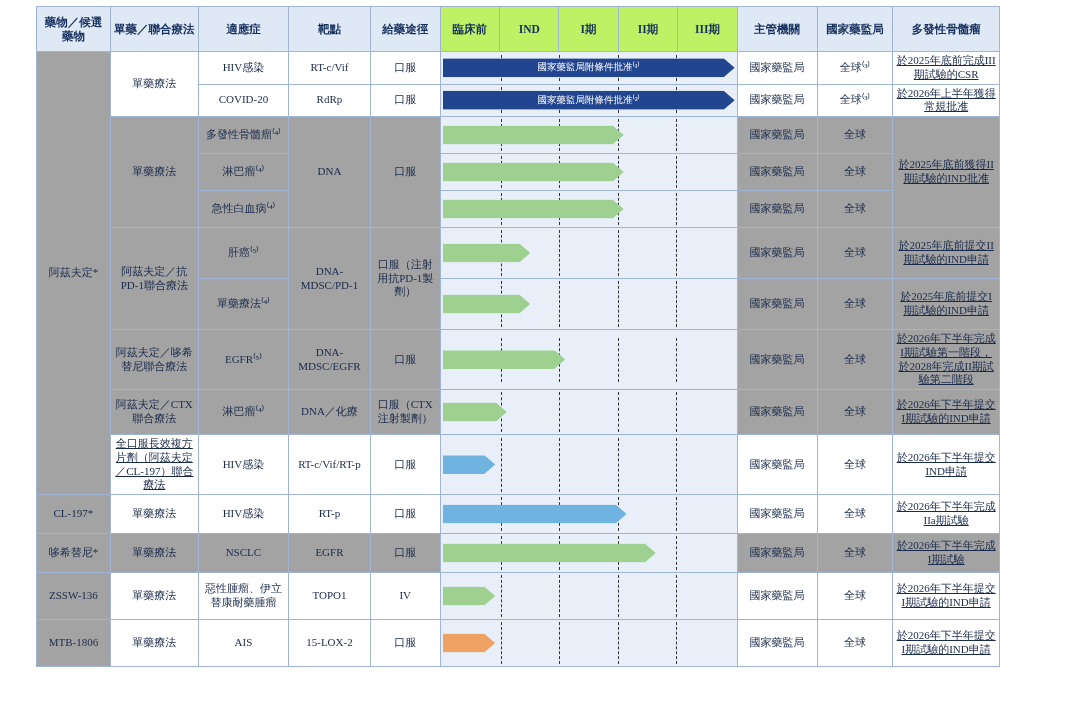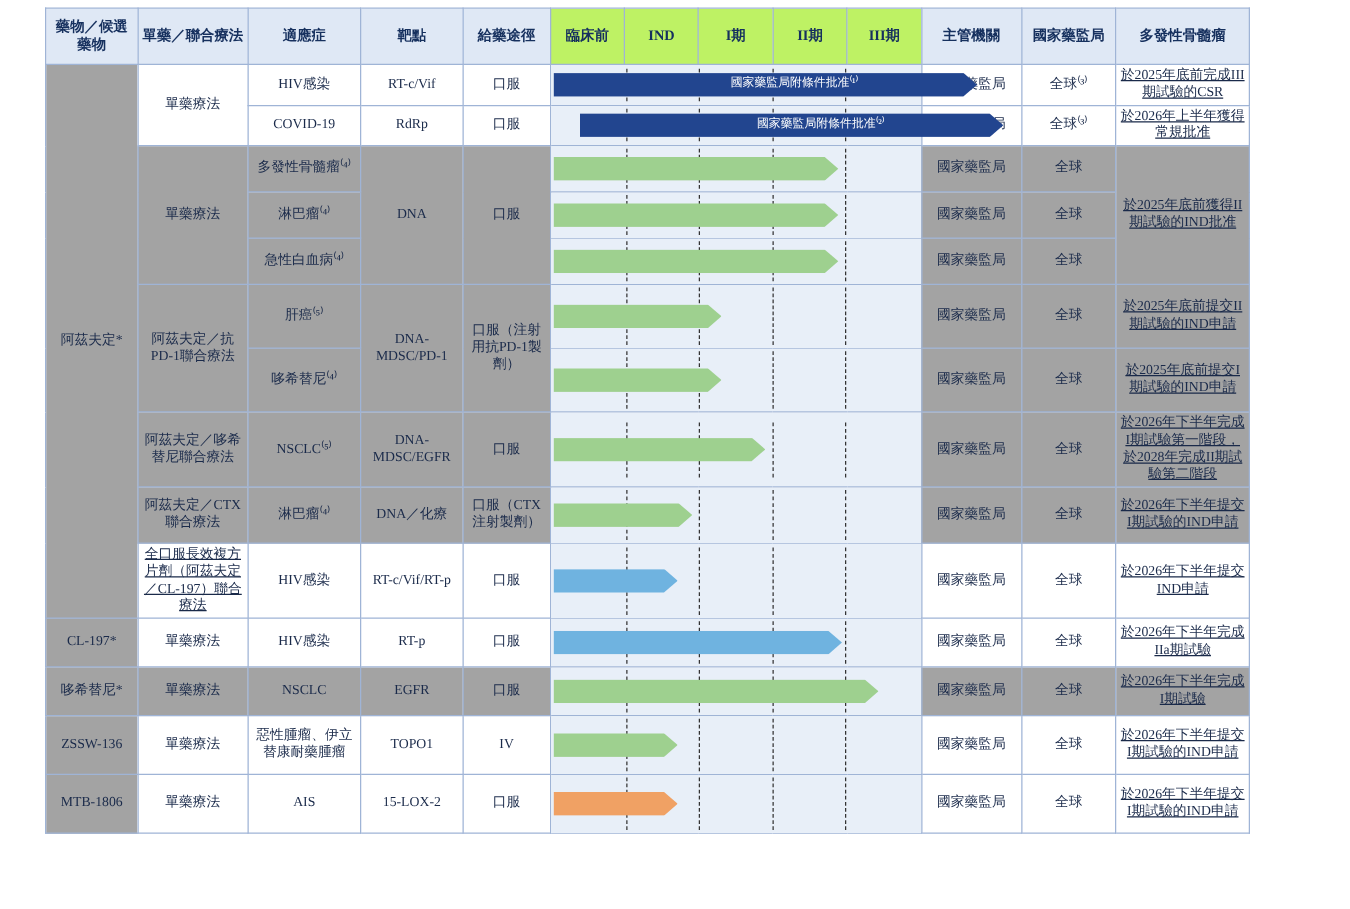--- a/index.html
+++ b/index.html
@@ -82,21 +82,20 @@
     top:50%;
     transform:translateY(-50%);
     height:19px;
     display:flex;
     align-items:center;
     justify-content:center;
     color:#ffffff;
     font-size:9.5px;
     white-space:nowrap;
     clip-path:polygon(0 0, calc(100% - 11px) 0, 100% 50%, calc(100% - 11px) 100%, 0 100%);
-    padding-left:47px;
   }
   .arrow.green{ background:#9ed08f; }
   .arrow.blue{ background:#6fb3e0; }
   .arrow.navy{ background:#22458f; }
   .arrow.orange{ background:#f0a164; }
 
   .cellpad{ padding:4px 3px;text-decoration:underline; }
 </style>
 </head>
 <body>
@@ -151,30 +150,30 @@
         <span class="divider d4"></span>
         <div class="arrow navy" style="left:0%;width:100%;">國家藥監局附條件批准⁽¹⁾</div>
       </div>
     </td>
     <td class="white">國家藥監局</td>
     <td class="white">全球⁽³⁾</td>
     <td class="white cellpad">於2025年底前完成III期試驗的CSR</td>
   </tr>
 
   <tr>
-    <td class="white">COVID-19</td>
+    <td class="white">COVID-20</td>
     <td class="white">RdRp</td>
     <td class="white">口服</td>
     <td class="track lightblue" colspan="5">
       <div class="trackbox">
         <span class="divider d1"></span>
         <span class="divider d2"></span>
         <span class="divider d3"></span>
         <span class="divider d4"></span>
-        <div class="arrow navy" style="left:0%;width:100%;margin-left:21px;">國家藥監局附條件批准⁽²⁾</div>
+        <div class="arrow navy" style="left:0%;width:100%;">國家藥監局附條件批准⁽²⁾</div>
       </div>
     </td>
     <td class="white">國家藥監局</td>
     <td class="white">全球⁽³⁾</td>
     <td class="white cellpad">於2026年上半年獲得常規批准</td>
   </tr>
 
   <tr>
     <td class="shade" rowspan="3">單藥療法</td>
     <td class="shade">多發性骨髓瘤⁽⁴⁾</td>
@@ -237,38 +236,38 @@
         <span class="divider d4"></span>
         <div class="arrow green" style="left:0%;width:30%;"></div>
       </div>
     </td>
     <td class="shade">國家藥監局</td>
     <td class="shade">全球</td>
     <td class="shade cellpad">於2025年底前提交II期試驗的IND申請</td>
   </tr>
 
   <tr>
-    <td class="shade">哆希替尼⁽⁴⁾</td>
+    <td class="shade">單藥療法⁽⁴⁾</td>
     <td class="track lightblue" colspan="5">
       <div class="trackbox" style="min-height:46px;">
         <span class="divider d1"></span>
         <span class="divider d2"></span>
         <span class="divider d3"></span>
         <span class="divider d4"></span>
         <div class="arrow green" style="left:0%;width:30%;"></div>
       </div>
     </td>
     <td class="shade">國家藥監局</td>
     <td class="shade">全球</td>
     <td class="shade cellpad">於2025年底前提交I期試驗的IND申請</td>
   </tr>
 
   <tr>
     <td class="shade">阿茲夫定／哆希替尼聯合療法</td>
-    <td class="shade">NSCLC⁽⁵⁾</td>
+    <td class="shade">EGFR⁽⁵⁾</td>
     <td class="shade">DNA-MDSC/EGFR</td>
     <td class="shade">口服</td>
     <td class="track lightblue" colspan="5">
       <div class="trackbox" style="min-height:44px;">
         <span class="divider d1"></span>
         <span class="divider d2"></span>
         <span class="divider d3"></span>
         <span class="divider d4"></span>
         <div class="arrow green" style="left:0%;width:42%;"></div>
       </div>

